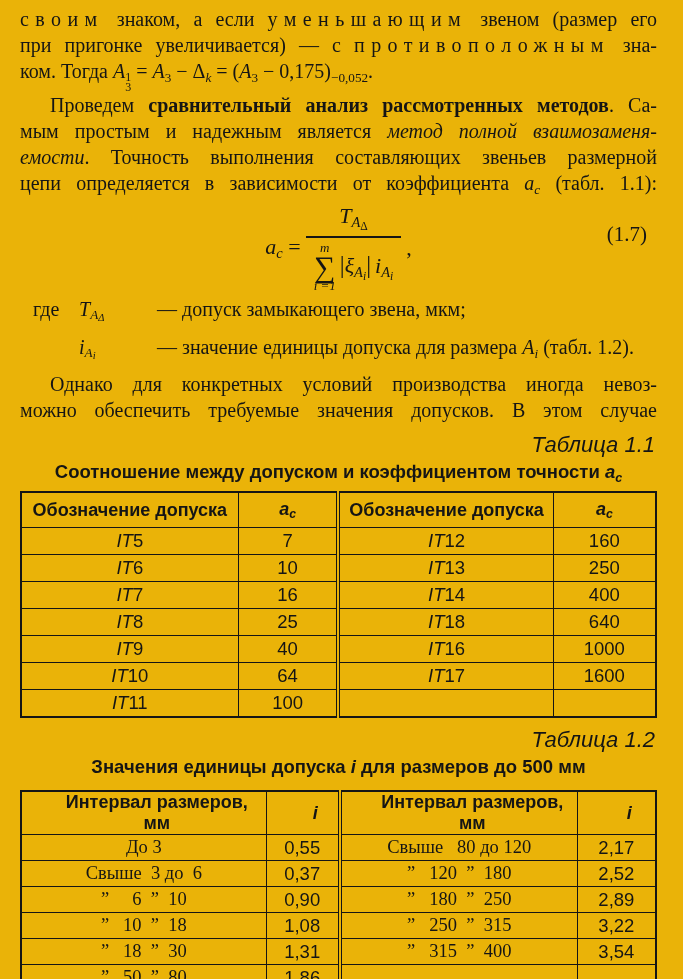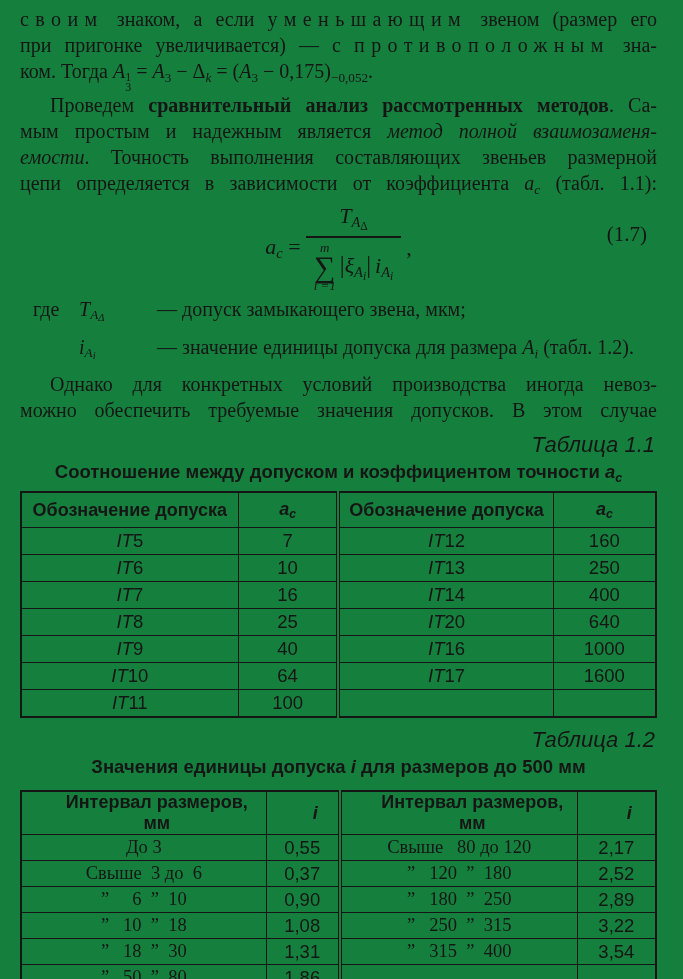--- a/index.html
+++ b/index.html
@@ -2,21 +2,21 @@
 <html><head>
 <meta charset="utf-8">
 <style>
   html,body{margin:0;padding:0;background:#dcdcd8;}
   .page{
     position:relative;
     width:683px;height:979px;
     box-sizing:border-box;
     margin:0 auto;
     padding:6px 26px 0 20px;
-    background:#15803d;
+    background:#eab308;
     color:#151515;
     font-family:"Liberation Serif",serif;
     overflow:hidden;
   }
   
   .p{font-size:20px;line-height:26px;}
   .tline{white-space:nowrap;}
   .just{text-align:justify;text-align-last:justify;white-space:normal;}
   .lsp{letter-spacing:0.32em;}
   .it{font-style:italic;}
@@ -150,21 +150,21 @@
         </tr>
       <tr>
           <td><span class="it">IT</span><span>7</span></td>
           <td>16</td>
           <td class="dbl"><span class="it">IT</span><span>14</span></td>
           <td>400</td>
         </tr>
       <tr>
           <td><span class="it">IT</span><span>8</span></td>
           <td>25</td>
-          <td class="dbl"><span class="it">IT</span><span>20</span></td>
+          <td class="dbl"><span class="it">IT</span><span>18</span></td>
           <td>640</td>
         </tr>
       <tr>
           <td><span class="it">IT</span><span>9</span></td>
           <td>40</td>
           <td class="dbl"><span class="it">IT</span><span>16</span></td>
           <td>1000</td>
         </tr>
       <tr>
           <td><span class="it">IT</span><span>10</span></td>

